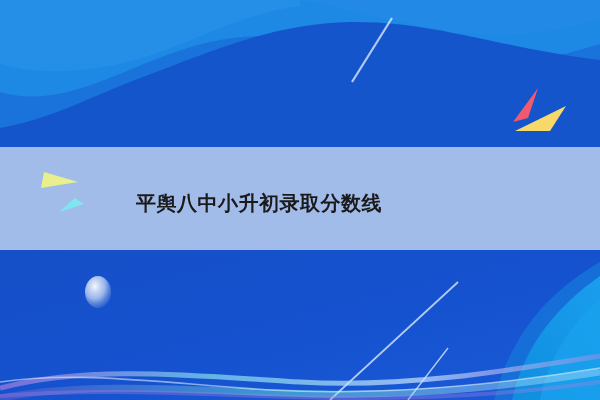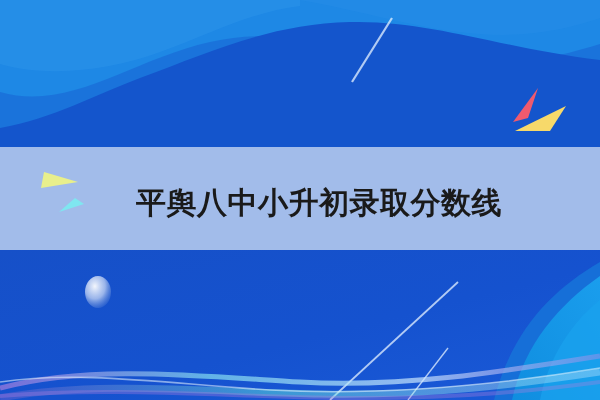--- a/index.html
+++ b/index.html
@@ -38,21 +38,21 @@
   .title-text {
     position: absolute;
     left: 136px;
     top: 183px;
     width: 340px;
     height: 40px;
     z-index: 6;
     color: #1a1a1a;
     font-family: "DejaVu Sans", "Liberation Sans", sans-serif;
     font-weight: bold;
-    font-size: 30px;
+    font-size: 20px;
     line-height: 40px;
     letter-spacing: 0.5px;
     white-space: nowrap;
   }
   .deco {
     position: absolute;
     z-index: 6;
   }
 </style>
 </head>

